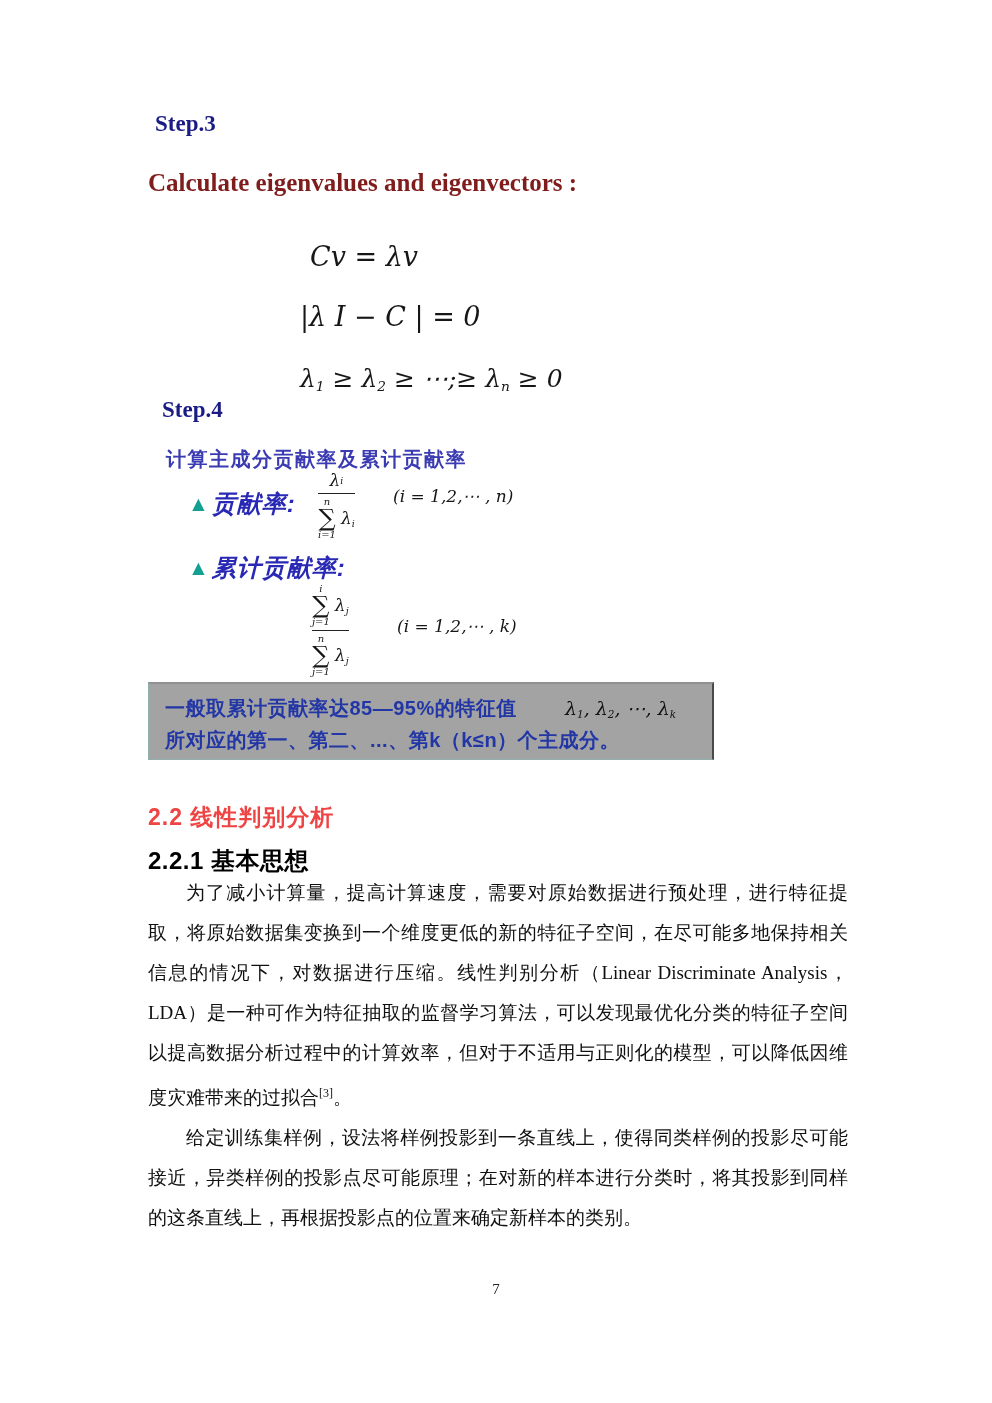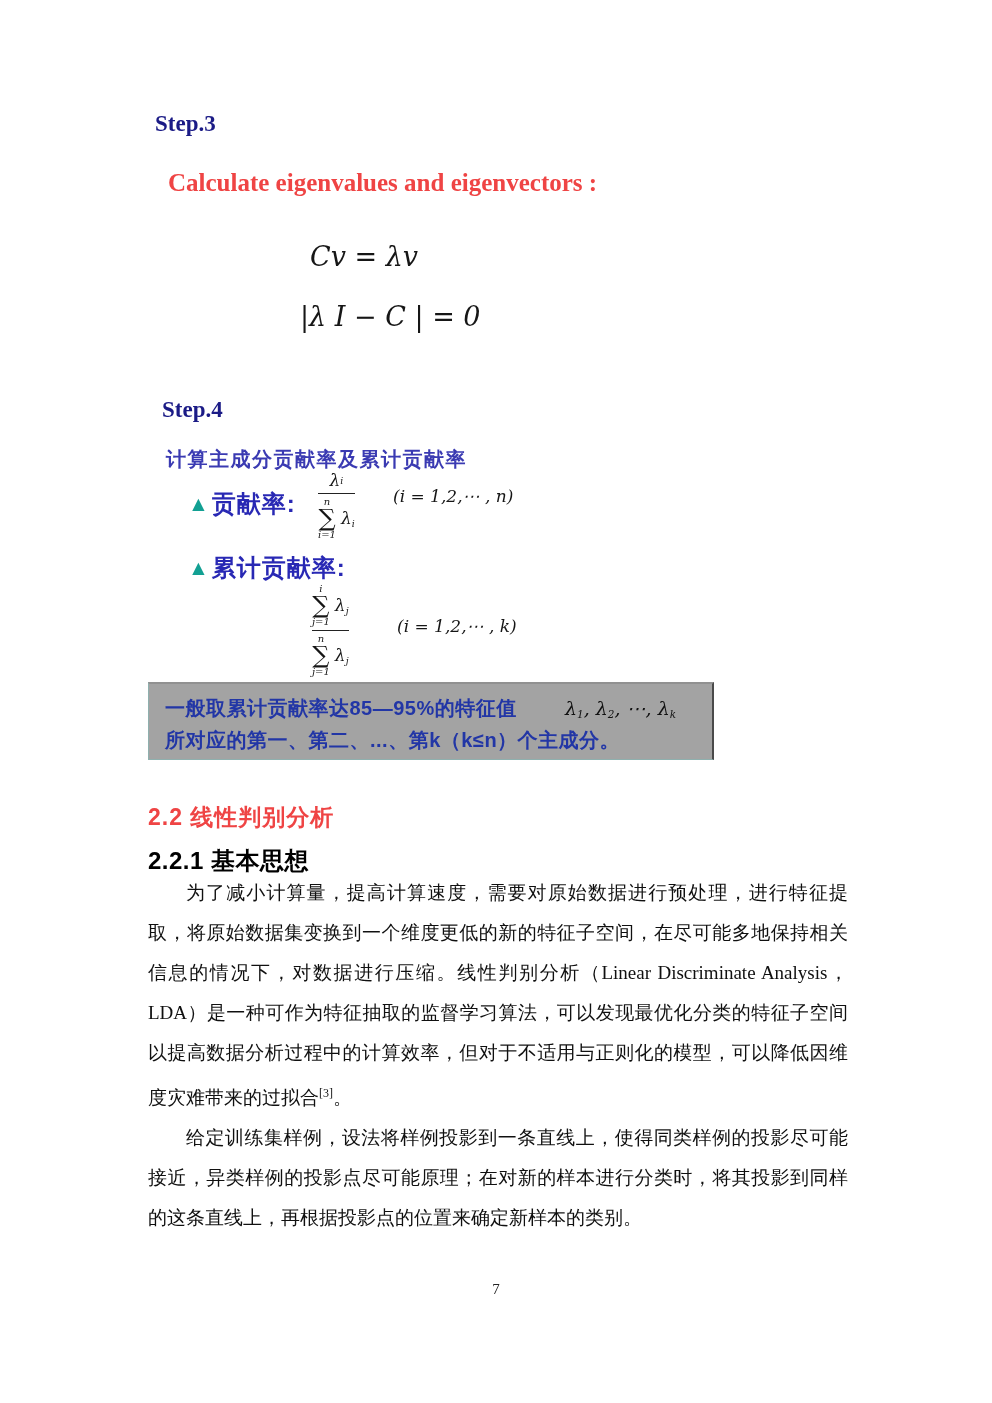--- a/index.html
+++ b/index.html
@@ -1,32 +1,32 @@
 <!DOCTYPE html>
 <html><head>
 <meta charset="utf-8">
 <style>
   html,body{margin:0;padding:0;background:#ffffff;}
   .page{position:relative;width:992px;height:1403px;background:#ffffff;overflow:hidden;
         font-family:"Liberation Serif","DejaVu Serif",serif;padding-left:33px;}
   .abs{position:absolute;}
 
   .step-head{font-weight:bold;font-size:23px;color:#1b1b86;font-family:"Liberation Serif",serif;}
-  .calc-head{font-weight:bold;font-size:25px;color:#ef4444;font-family:"Liberation Serif",serif;margin-left:20px;}
+  .calc-head{font-weight:bold;font-size:25px;color:#7f1d1d;font-family:"Liberation Serif",serif;}
 
   .formula{font-style:italic;font-family:"DejaVu Serif","Liberation Serif",serif;color:#161616;}
   .f27{font-size:27px;}
   .f25{font-size:25px;}
   .ssub{font-size:0.55em;font-style:italic;vertical-align:-0.32em;}
 
   .cn-head{font-size:20px;font-weight:600;color:#3a3ab2;letter-spacing:1.5px;}
 
   .bullet-row{display:flex;align-items:center;gap:3px;}
   .tri{color:#12a093;font-size:21px;line-height:1;}
-  .blabel{color:#2828b4;font-weight:700;font-size:24px;font-family:"Liberation Sans",sans-serif;letter-spacing:1px;}
+  .blabel{color:#2828b4;font-weight:700;font-size:24px;font-family:"Liberation Sans",sans-serif;letter-spacing:1px;font-style:italic;}
 
   .frac{display:flex;flex-direction:column;align-items:center;
         font-family:"DejaVu Serif","Liberation Serif",serif;color:#161616;}
   .fnum{font-size:17px;font-style:italic;display:flex;align-items:center;}
   .fbar{align-self:stretch;border-top:1.6px solid #222;margin:3px 0;height:0;}
   .fden{display:flex;align-items:center;}
   .sum{display:inline-flex;flex-direction:column;align-items:center;line-height:1;}
   .lim{font-size:10px;font-style:italic;}
   .sigma{font-size:24px;line-height:0.95;font-style:normal;}
   .sbody{font-size:17px;font-style:italic;margin-left:5px;}
@@ -60,20 +60,23 @@
 <div class="page">
 
   <div class="abs step-head" style="left:155px;top:111px">Step.3</div>
 
   <div class="abs calc-head" style="left:148px;top:169px">Calculate eigenvalues and eigenvectors :</div>
 
   <div class="abs formula f27" style="left:310px;top:241px">Cv = λv</div>
 
   <div class="abs formula f27" style="left:300px;top:301px">|λ I − C | = 0</div>
 
+  <div class="abs formula f25" style="left:300px;top:364px">
+    <span>λ</span><span class="ssub">1</span><span> ≥ λ</span><span class="ssub">2</span><span> ≥ ⋯;≥ λ</span><span class="ssub">n</span><span> ≥ 0</span>
+  </div>
 
   <div class="abs step-head" style="left:162px;top:397px">Step.4</div>
 
   <div class="abs cn-head" style="left:166px;top:446px">计算主成分贡献率及累计贡献率</div>
 
   <div class="abs bullet-row" style="left:188px;top:488px">
     <span class="tri">▲</span>
     <span class="blabel">贡献率:</span>
   </div>
 

